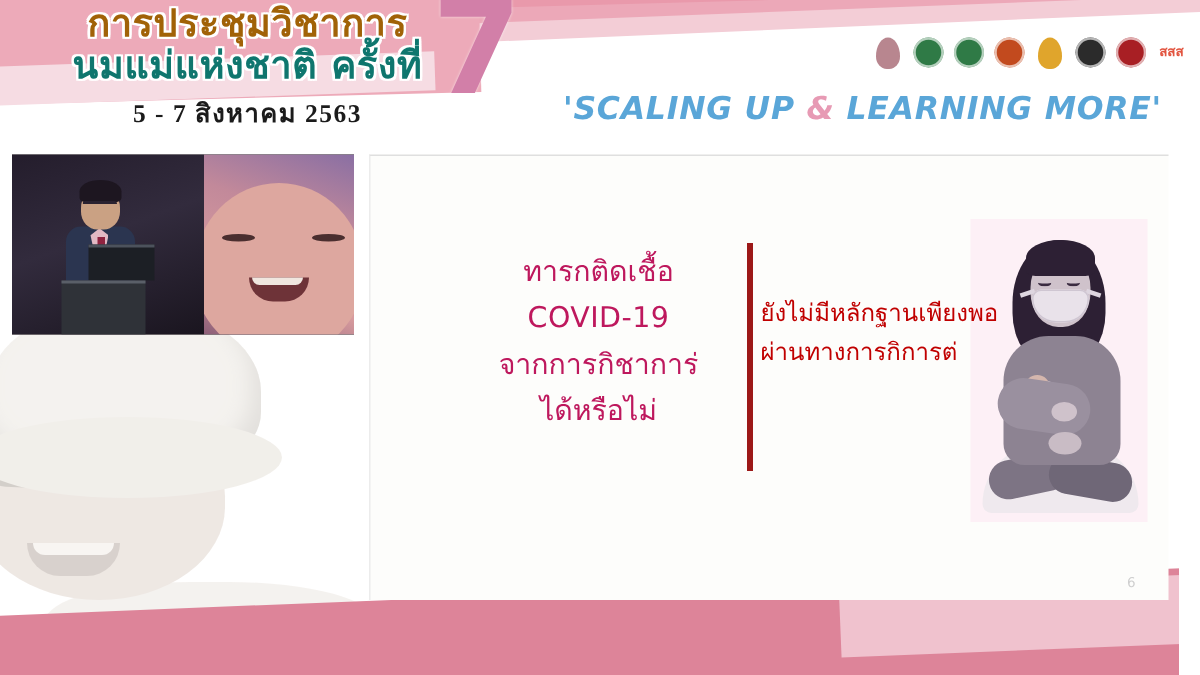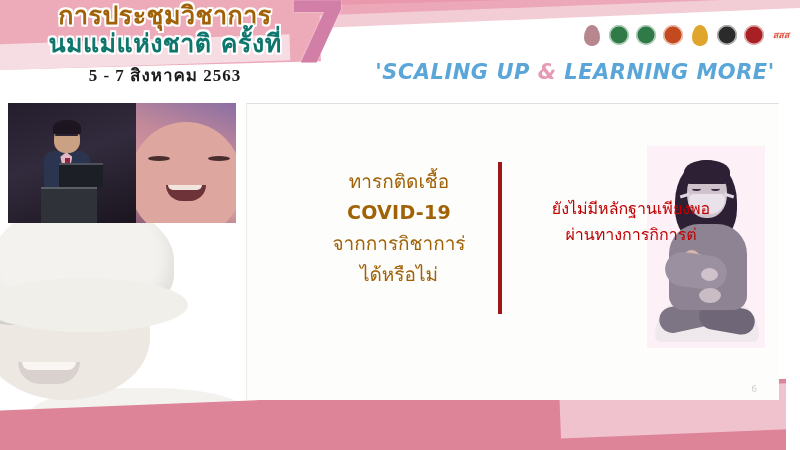--- a/index.html
+++ b/index.html
@@ -155,21 +155,20 @@
   #tagline .amp { color: #e79ab4; }
 
   
   #logo-strip {
     position: absolute;
     right: 8px; top: 24px;
     display: flex;
     align-items: flex-start;
     gap: 5px;
     z-index: 8;
-    font-style: italic;
   }
   .logo-item {
     width: 22px; height: 22px;
     display: flex;
     align-items: center;
     justify-content: center;
   }
   .logo-disc {
     width: 20px; height: 20px;
     border-radius: 50%;
@@ -398,40 +397,39 @@
   }
 
   #question-block {
     position: absolute;
     left: 52px; top: 62px;
     width: 200px;
     text-align: center;
     font-family: "DejaVu Sans", sans-serif;
     font-size: 19px;
     line-height: 31px;
-    color: #a16207;
+    color: #be185d;
   }
   #question-block .q-line { display: block; white-space: nowrap; }
   #question-block .q-latin {
-    font-weight: bold;
+    font-weight: normal;
     letter-spacing: 0.3px;
   }
 
   #answer-divider {
     position: absolute;
     left: 251px; top: 58px;
     width: 4px; height: 152px;
     background: #9c1818;
   }
 
   #answer-block {
     position: absolute;
     left: 260px; top: 92px;
     width: 248px;
-    text-align: center;
     font-family: "DejaVu Sans", sans-serif;
     font-size: 16px;
     line-height: 26px;
     color: #c00000;
     z-index: 6;
   }
   #answer-block .a-line { display: block; white-space: nowrap; }
 
   
   #illustration {

